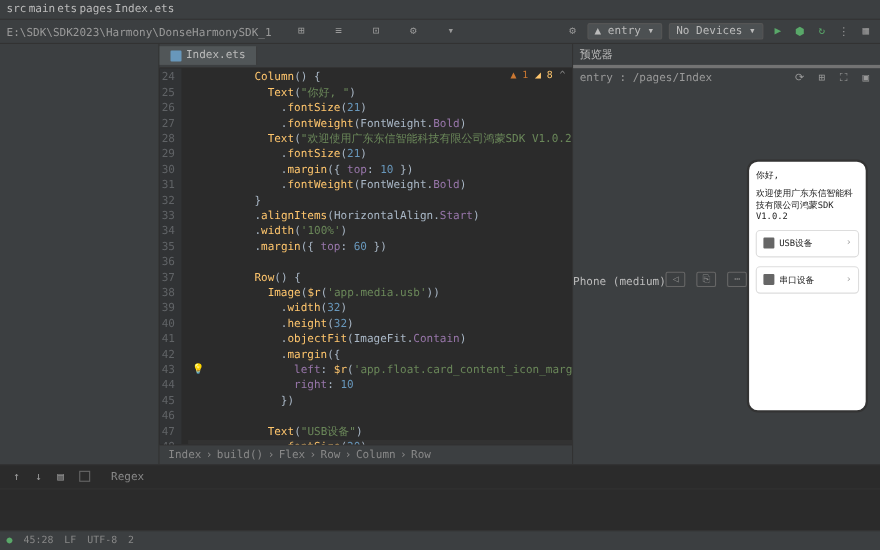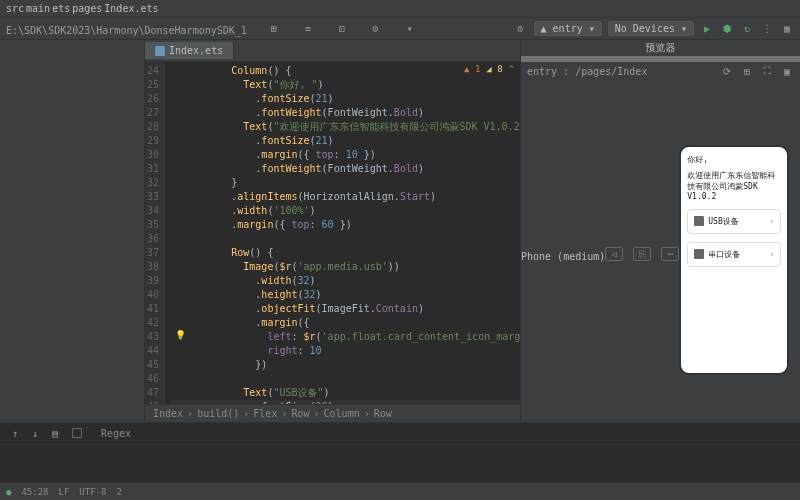--- a/index.html
+++ b/index.html
@@ -18,21 +18,21 @@
 .tab{padding:3px 10px;background:#4e5254;font-size:10px;color:#bbb;display:flex;align-items:center;gap:4px;border-right:1px solid #323232}
 .tab.active{background:#515658}
 .file-icon{width:10px;height:10px;background:#6897bb;border-radius:1px}
 .code-area{flex:1;display:flex;background:#2b2b2b;overflow:hidden;position:relative}
 .gutter{width:42px;background:#313335;text-align:right;padding:2px 6px 2px 2px;color:#606366;font-size:10px;line-height:14px;font-family:Consolas,monospace}
 .code{flex:1;padding:2px 6px;font-size:10px;line-height:14px;font-family:Consolas,monospace;white-space:pre;color:#a9b7c6}
 .code-status{position:absolute;top:2px;right:6px;font-size:9px;color:#888;display:flex;gap:6px}
 .warn{color:#cc7832}
 .breadcrumb{height:18px;background:#3c3f41;border-top:1px solid #323232;display:flex;align-items:center;padding:0 8px;font-size:10px;color:#888;gap:4px}
 .preview-panel{width:280px;background:#3c3f41;border-left:1px solid #323232;display:flex;flex-direction:column}
-.preview-header{height:22px;display:flex;align-items:center;padding:0 6px;font-size:10px;color:#bbb;border-bottom:6px solid #737373;justify-content:center}
+.preview-header{height:22px;display:flex;align-items:center;padding:0 6px;font-size:10px;color:#bbb;border-bottom:3px solid #737373;justify-content:flex-start}
 .preview-path{height:18px;display:flex;align-items:center;padding:0 6px;font-size:10px;color:#999;justify-content:space-between}
 .preview-tools{display:flex;gap:6px}
 .preview-body{flex:1;display:flex;flex-direction:row;align-items:center;padding-top:18px}
 .phone-label{font-size:10px;color:#bbb;margin-bottom:8px}
 .phone-controls{display:flex;gap:10px;margin-bottom:12px}
 .phone-ctrl{width:18px;height:14px;border:1px solid #666;border-radius:2px;display:flex;align-items:center;justify-content:center;font-size:9px;color:#888}
 .phone{width:110px;height:230px;background:#fff;border:2px solid #333;border-radius:10px;padding:8px 6px;color:#222;font-size:8px}
 .phone-text{margin-bottom:6px;line-height:1.3}
 .phone-card{border:1px solid #ddd;border-radius:4px;padding:6px;margin-bottom:8px;display:flex;align-items:center;justify-content:space-between;font-size:8px}
 .card-icon{width:10px;height:10px;background:#666;border-radius:1px;margin-right:4px}

